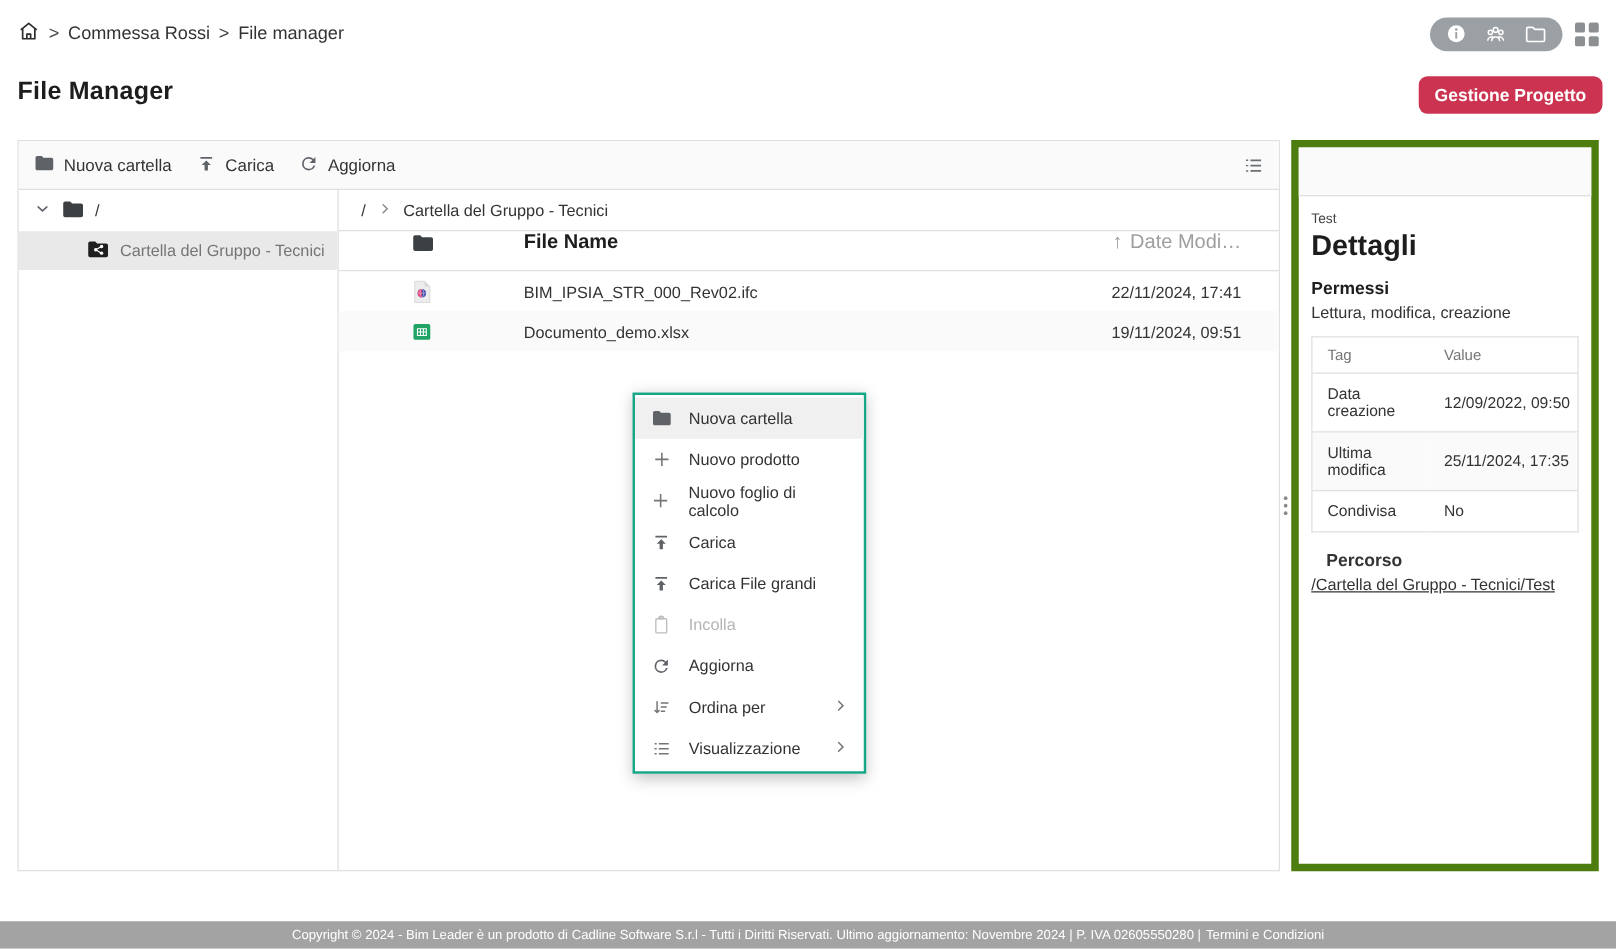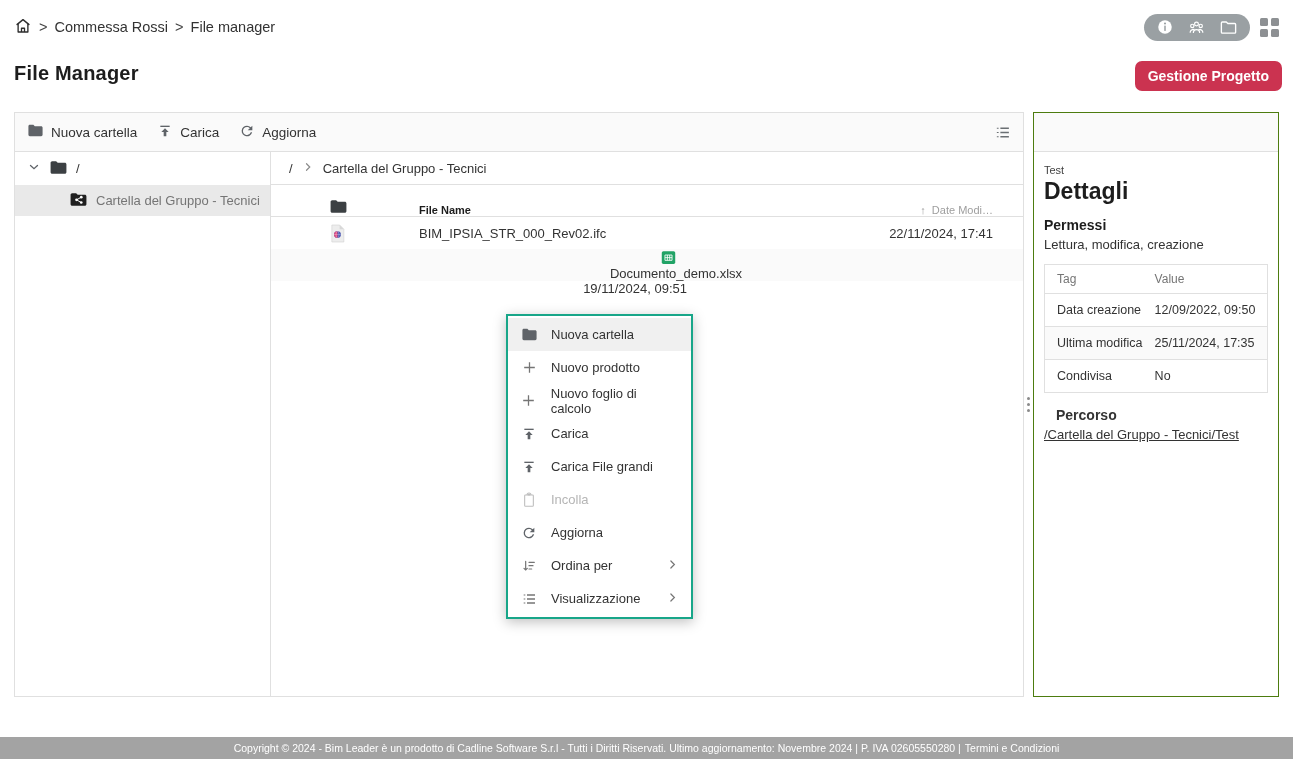--- a/index.html
+++ b/index.html
@@ -27,44 +27,44 @@
   .widget-body { display:flex; height:544px; }
 
   
   .tree { width:256px; border-right:1px solid #e0e0e0; }
   .tree-root { height:33px; display:flex; align-items:center; gap:8px; padding-left:12px; font-size:13px; cursor:pointer; }
   .tree-item { height:31px; display:flex; align-items:center; gap:8px; padding-left:54px; font-size:13px; color:#757575; background:#e9e9e9; cursor:pointer; }
 
   
   .files { flex:1; display:flex; flex-direction:column; }
   .f-crumbs { height:33px; border-bottom:1px solid #e0e0e0; display:flex; align-items:center; gap:9px; padding-left:18px; font-size:13px; color:#333; }
-  .f-header { height:32px; border-bottom:1px solid #e0e0e0; display:flex; align-items:flex-end; font-size:11px; }
+  .f-header { height:32px; border-bottom:1px solid #e0e0e0; display:flex; align-items:flex-start; font-size:16px; }
   .f-row { height:32px; display:flex; align-items:center; font-size:13px; cursor:pointer; }
-  .f-row.alt { background:#fafafa;flex-direction:column; }
+  .f-row.alt { background:#fafafa; }
   .c-icon { width:90px; padding-left:58px; display:flex; }
   .c-name { flex:1; padding-left:58px; }
   .c-date { width:140px; padding-right:30px; text-align:right; white-space:nowrap; }
   .f-header .c-name { font-weight:bold; color:#1d1d1d; }
   .f-header .c-date { color:#9e9e9e; display:flex; justify-content:flex-end; align-items:center; gap:6px; }
 
   
   .ctx { position:absolute; left:506px; top:314px; width:187px; background:#fff; border:2px solid #18a689; box-shadow:0 3px 12px rgba(0,0,0,.25); padding:2px 0; }
   .ctx-item { height:33px; display:flex; align-items:center; padding:0 12px; gap:13px; font-size:13px; color:#333; cursor:pointer; }
   .ctx-item.hl { background:#f0f0f0; }
   .ctx-item.disabled { color:#b5b5b5; cursor:default;text-align:right; }
   .ctx-item .grow { flex:1; }
   .ctx-icon { width:18px; display:flex; justify-content:center; }
 
   
   .splitter { position:absolute; left:1024px; top:112px; width:9px; height:585px; cursor:col-resize; display:flex; align-items:center; justify-content:center; }
   .dots { display:flex; flex-direction:column; gap:3px; }
   .dots span { width:3px; height:3px; border-radius:50%; background:#8a8a8a; }
 
   
-  .details { position:absolute; left:1033px; top:112px; width:246px; height:585px; border:1px solid #4d7c0f; background:#fff; }
+  .details { position:absolute; left:1033px; top:112px; width:246px; height:585px; border:6px solid #4d7c0f; background:#fff; }
   .details .strip { height:39px; background:#fafafa; border-bottom:1px solid #e0e0e0; }
   .d-content { padding:12px 10px; }
   .d-sub { font-size:11px; color:#424242; }
   .d-title { font-size:23px; font-weight:bold; color:#1d1d1d; margin:2px 0 12px; }
   .d-label { font-size:14px; font-weight:bold; color:#1d1d1d; margin-bottom:4px; }
   .d-value { font-size:13px; color:#333; margin-bottom:12px; }
   table.meta { width:100%; border:1px solid #e0e0e0; border-collapse:collapse; margin-bottom:14px; }
   table.meta th { font-size:12px; color:#757575; font-weight:normal; text-align:left; padding:7px 0 7px 12px; border-bottom:1px solid #e0e0e0; }
   table.meta td { font-size:12.5px; color:#333; padding:9px 0 9px 12px; border-bottom:1px solid #e0e0e0; }
   table.meta tr:last-child td { border-bottom:none; }

